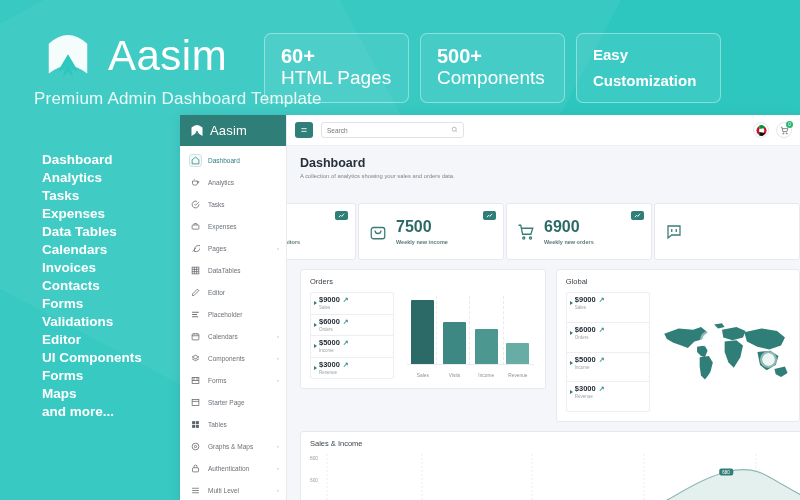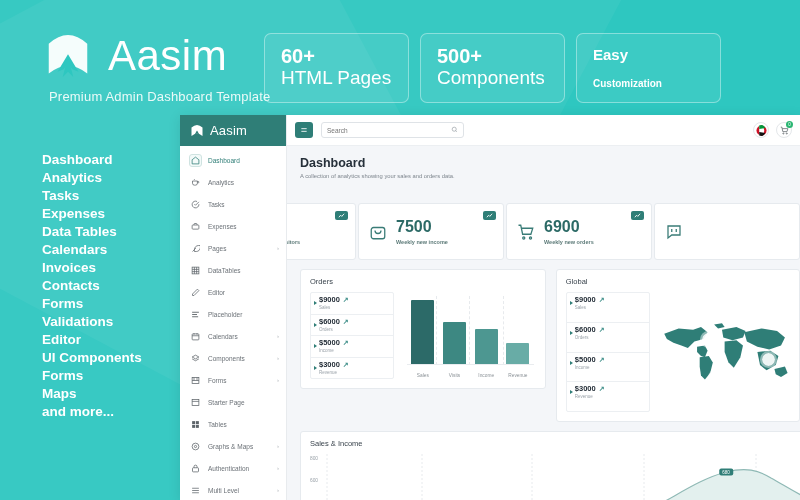--- a/index.html
+++ b/index.html
@@ -37,22 +37,22 @@
   .brand {
     position: absolute; left: 40px; top: 28px;
     display: flex; align-items: center; gap: 12px;
   }
   .brand-logo { width: 56px; height: 56px; }
   .brand-name {
     color: #fff; font-size: 42px; font-weight: 400;
     letter-spacing: 0.5px; line-height: 1;
   }
   .brand-tag {
-    position: absolute; left: 49px; top: 89px;
-    color: #eafaf8; font-size: 13px; letter-spacing: 0.2px;
+    position: absolute; left: 34px; top: 89px;
+    color: #eafaf8; font-size: 17px; letter-spacing: 0.2px;
   }
 
   
   .badges {
     position: absolute; left: 264px; top: 33px;
     display: flex; gap: 11px;
   }
   .badge {
     border: 1px solid rgba(255,255,255,0.38);
     background: rgba(255,255,255,0.07);
@@ -60,21 +60,21 @@
     padding: 11px 16px 12px 16px;
     color: #fff;
     min-width: 145px;
     height: 70px;
     display: flex; flex-direction: column; justify-content: center;
   }
   .badge .big { font-size: 20px; font-weight: bold; line-height: 1.02; }
   .badge .sub { font-size: 19px; font-weight: 300; line-height: 1.15; }
   .badge.easy { min-width: 145px; justify-content: space-between; }
   .badge.easy .l1 { font-size: 15px; font-weight: bold; line-height: 1.3; }
-  .badge.easy .l2 { font-size: 10px; font-weight: bold; line-height: 1.3; }
+  .badge.easy .l2 { font-size: 15px; font-weight: bold; line-height: 1.3; }
 
   
   .feature-list {
     position: absolute; left: 42px; top: 151px;
     display: flex; flex-direction: column; gap: 0px;
   }
   .feature-list li {
     list-style: none; color: #ffffff;
     font-size: 13.5px; font-weight: bold;
     line-height: 18px; padding: 0;

